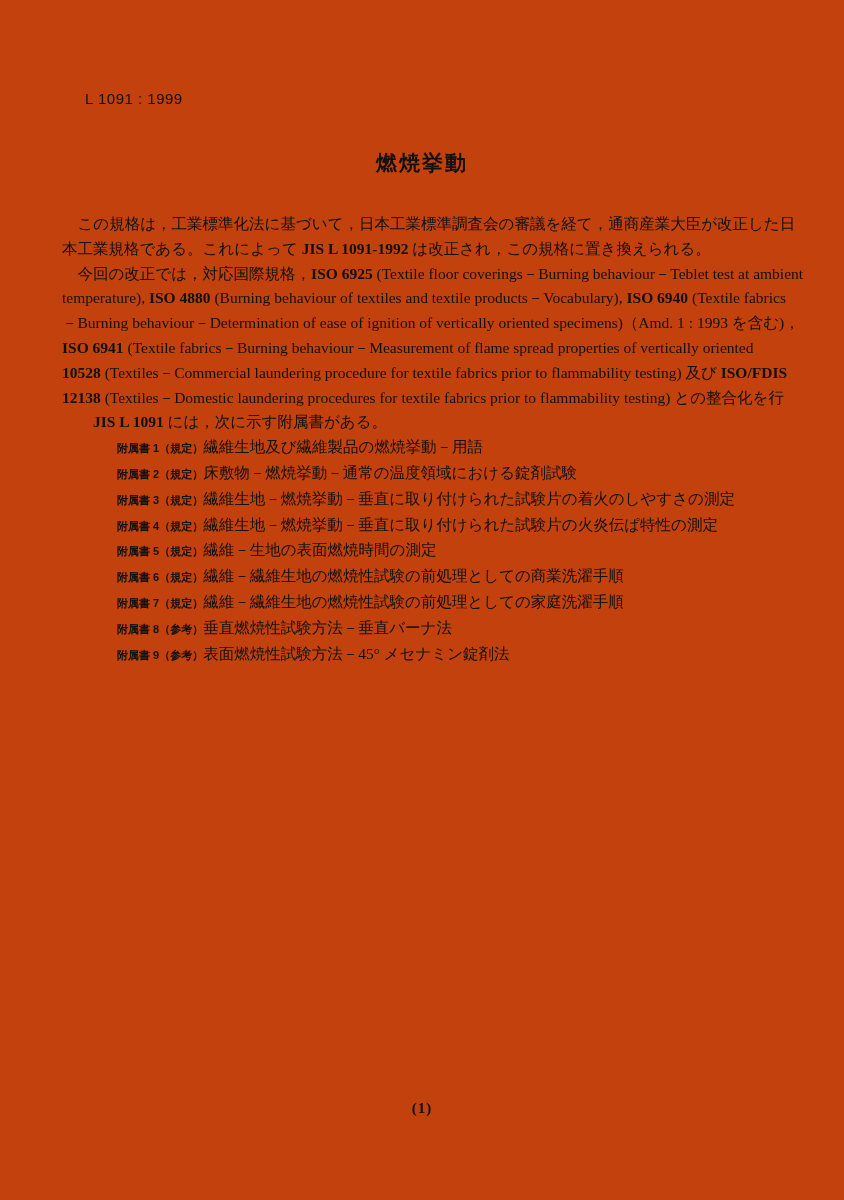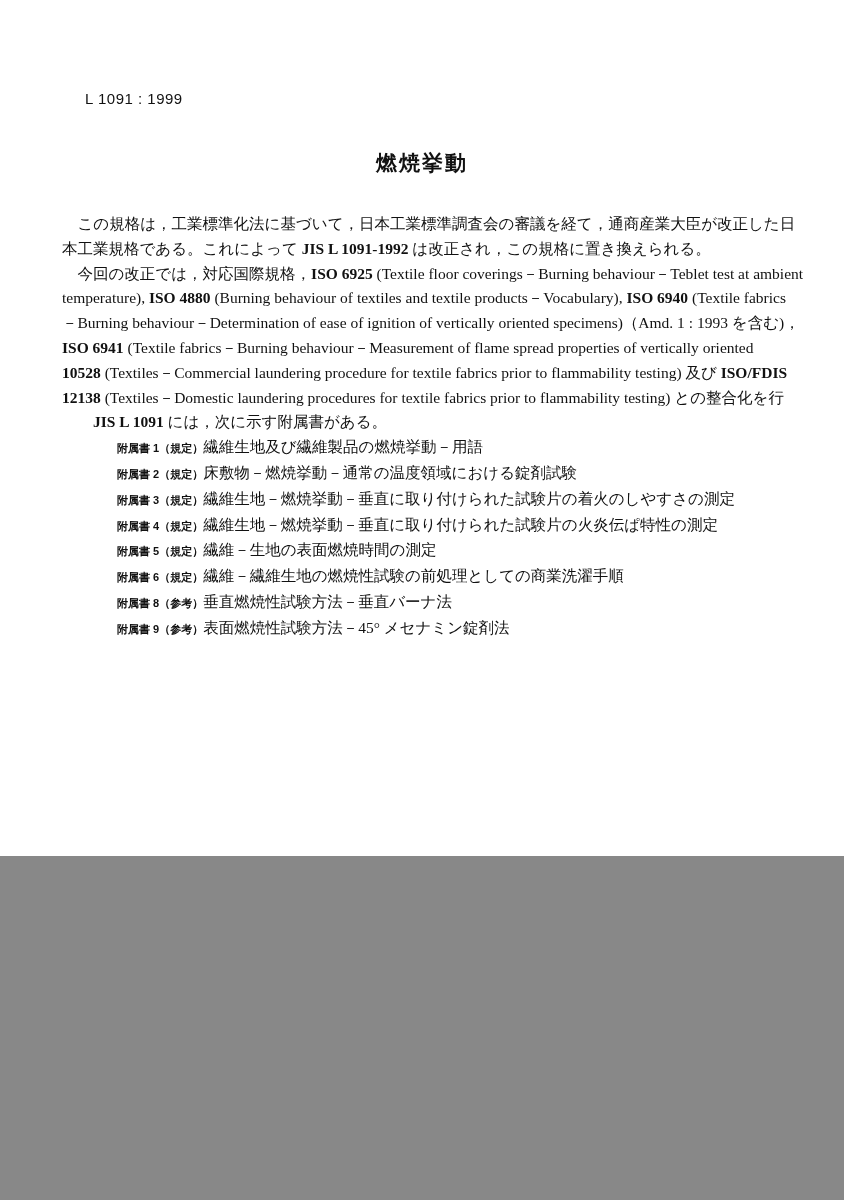--- a/index.html
+++ b/index.html
@@ -1,21 +1,21 @@
 <!DOCTYPE html>
 <html><head>
 <meta charset="utf-8">
 <style>
   html, body { margin: 0; padding: 0; background: #888; }
   .page {
     position: relative;
     width: 844px;
-    height: 856px;
+    height: 1200px;
     margin: 0 auto;
-    background: #ffffff;
+    background: #c2410c;
     overflow: hidden;
     color: #111111;
     font-family: "Liberation Serif", "DejaVu Serif", serif;
   }
   .header {
     position: absolute;
     left: 85px;
     top: 90px;
     font-family: "Liberation Sans", "DejaVu Sans", sans-serif;
     font-size: 15px;
@@ -79,18 +79,19 @@
         <div class="line"><span class="b">12138</span><span> (Textiles－Domestic laundering procedures for textile fabrics prior to flammability testing) との整合化を行</span></div>
         <div class="line"><span>　　</span><span class="b">JIS L 1091</span><span> には，次に示す附属書がある。</span></div>
       </div>
     <div>
         <div class="annex-row"><span class="annex-label">附属書 1（規定）</span><span class="annex-title">繊維生地及び繊維製品の燃焼挙動－用語</span></div>
         <div class="annex-row"><span class="annex-label">附属書 2（規定）</span><span class="annex-title">床敷物－燃焼挙動－通常の温度領域における錠剤試験</span></div>
         <div class="annex-row"><span class="annex-label">附属書 3（規定）</span><span class="annex-title">繊維生地－燃焼挙動－垂直に取り付けられた試験片の着火のしやすさの測定</span></div>
         <div class="annex-row"><span class="annex-label">附属書 4（規定）</span><span class="annex-title">繊維生地－燃焼挙動－垂直に取り付けられた試験片の火炎伝ぱ特性の測定</span></div>
         <div class="annex-row"><span class="annex-label">附属書 5（規定）</span><span class="annex-title">繊維－生地の表面燃焼時間の測定</span></div>
         <div class="annex-row"><span class="annex-label">附属書 6（規定）</span><span class="annex-title">繊維－繊維生地の燃焼性試験の前処理としての商業洗濯手順</span></div>
+        <div class="annex-row"><span class="annex-label">附属書 7（規定）</span><span class="annex-title">繊維－繊維生地の燃焼性試験の前処理としての家庭洗濯手順</span></div>
         <div class="annex-row"><span class="annex-label">附属書 8（参考）</span><span class="annex-title">垂直燃焼性試験方法－垂直バーナ法</span></div>
         <div class="annex-row"><span class="annex-label">附属書 9（参考）</span><span class="annex-title">表面燃焼性試験方法－45° メセナミン錠剤法</span></div>
       </div>
   </div>
   <div class="footer">(1)</div>
 </div>
 
 </body></html>

